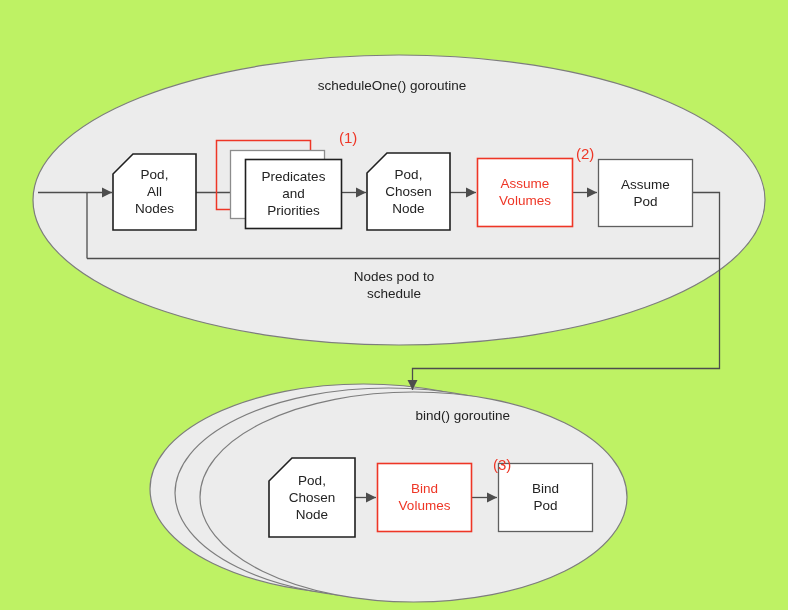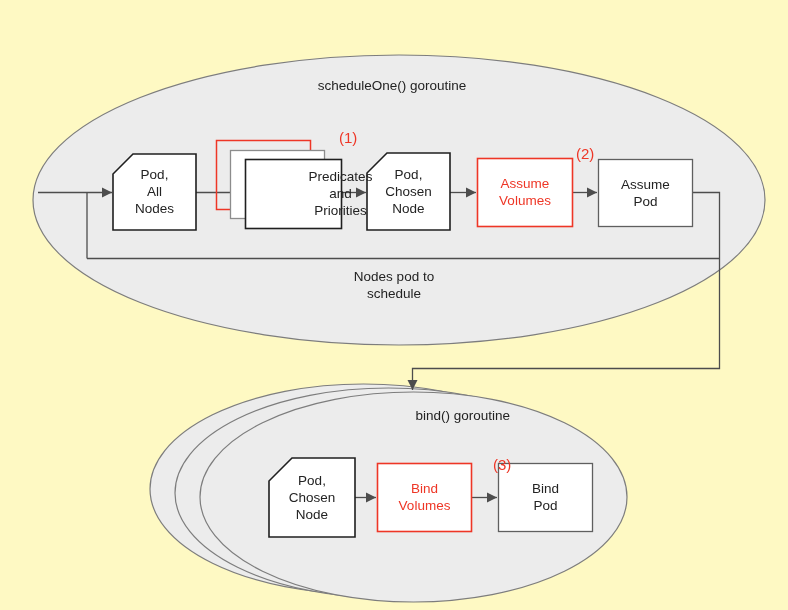--- a/index.html
+++ b/index.html
@@ -1,19 +1,19 @@
 <!DOCTYPE html>
 <html><head>
 <meta charset="utf-8">
 <style>
   html,body{margin:0;padding:0;background:#ffffff;}
   .canvas{
     position:relative;
     width:788px;height:610px;
-    background:#fef9c3;
+    background:#bef264;
     overflow:hidden;
     font-family:"Liberation Sans",sans-serif;
   }
   .canvas svg{position:absolute;left:0;top:0;}
   .label{
     position:absolute;
     font-size:13.5px;
     line-height:17px;
     color:#232323;
     text-align:center;
@@ -77,21 +77,21 @@
 
     <rect x="498.5" y="463.5" width="94" height="68" fill="#ffffff" stroke="#5f5f5f" stroke-width="1.3"></rect>
   </svg>
 
   <div class="label" style="left:292px;top:77px;width:200px;">scheduleOne() goroutine</div>
 
   <div class="label italic" style="left:113px;top:166px;width:83px;">Pod,
 All
 Nodes</div>
 
-  <div class="label" style="left:245px;top:168px;width:97px;margin-left:47px;">Predicates
+  <div class="label" style="left:245px;top:168px;width:97px;">Predicates
 and
 Priorities</div>
 
   <div class="label italic" style="left:367px;top:166px;width:83px;">Pod,
 Chosen
 Node</div>
 
   <div class="label red" style="left:477px;top:175px;width:96px;">Assume
 Volumes</div>
 

